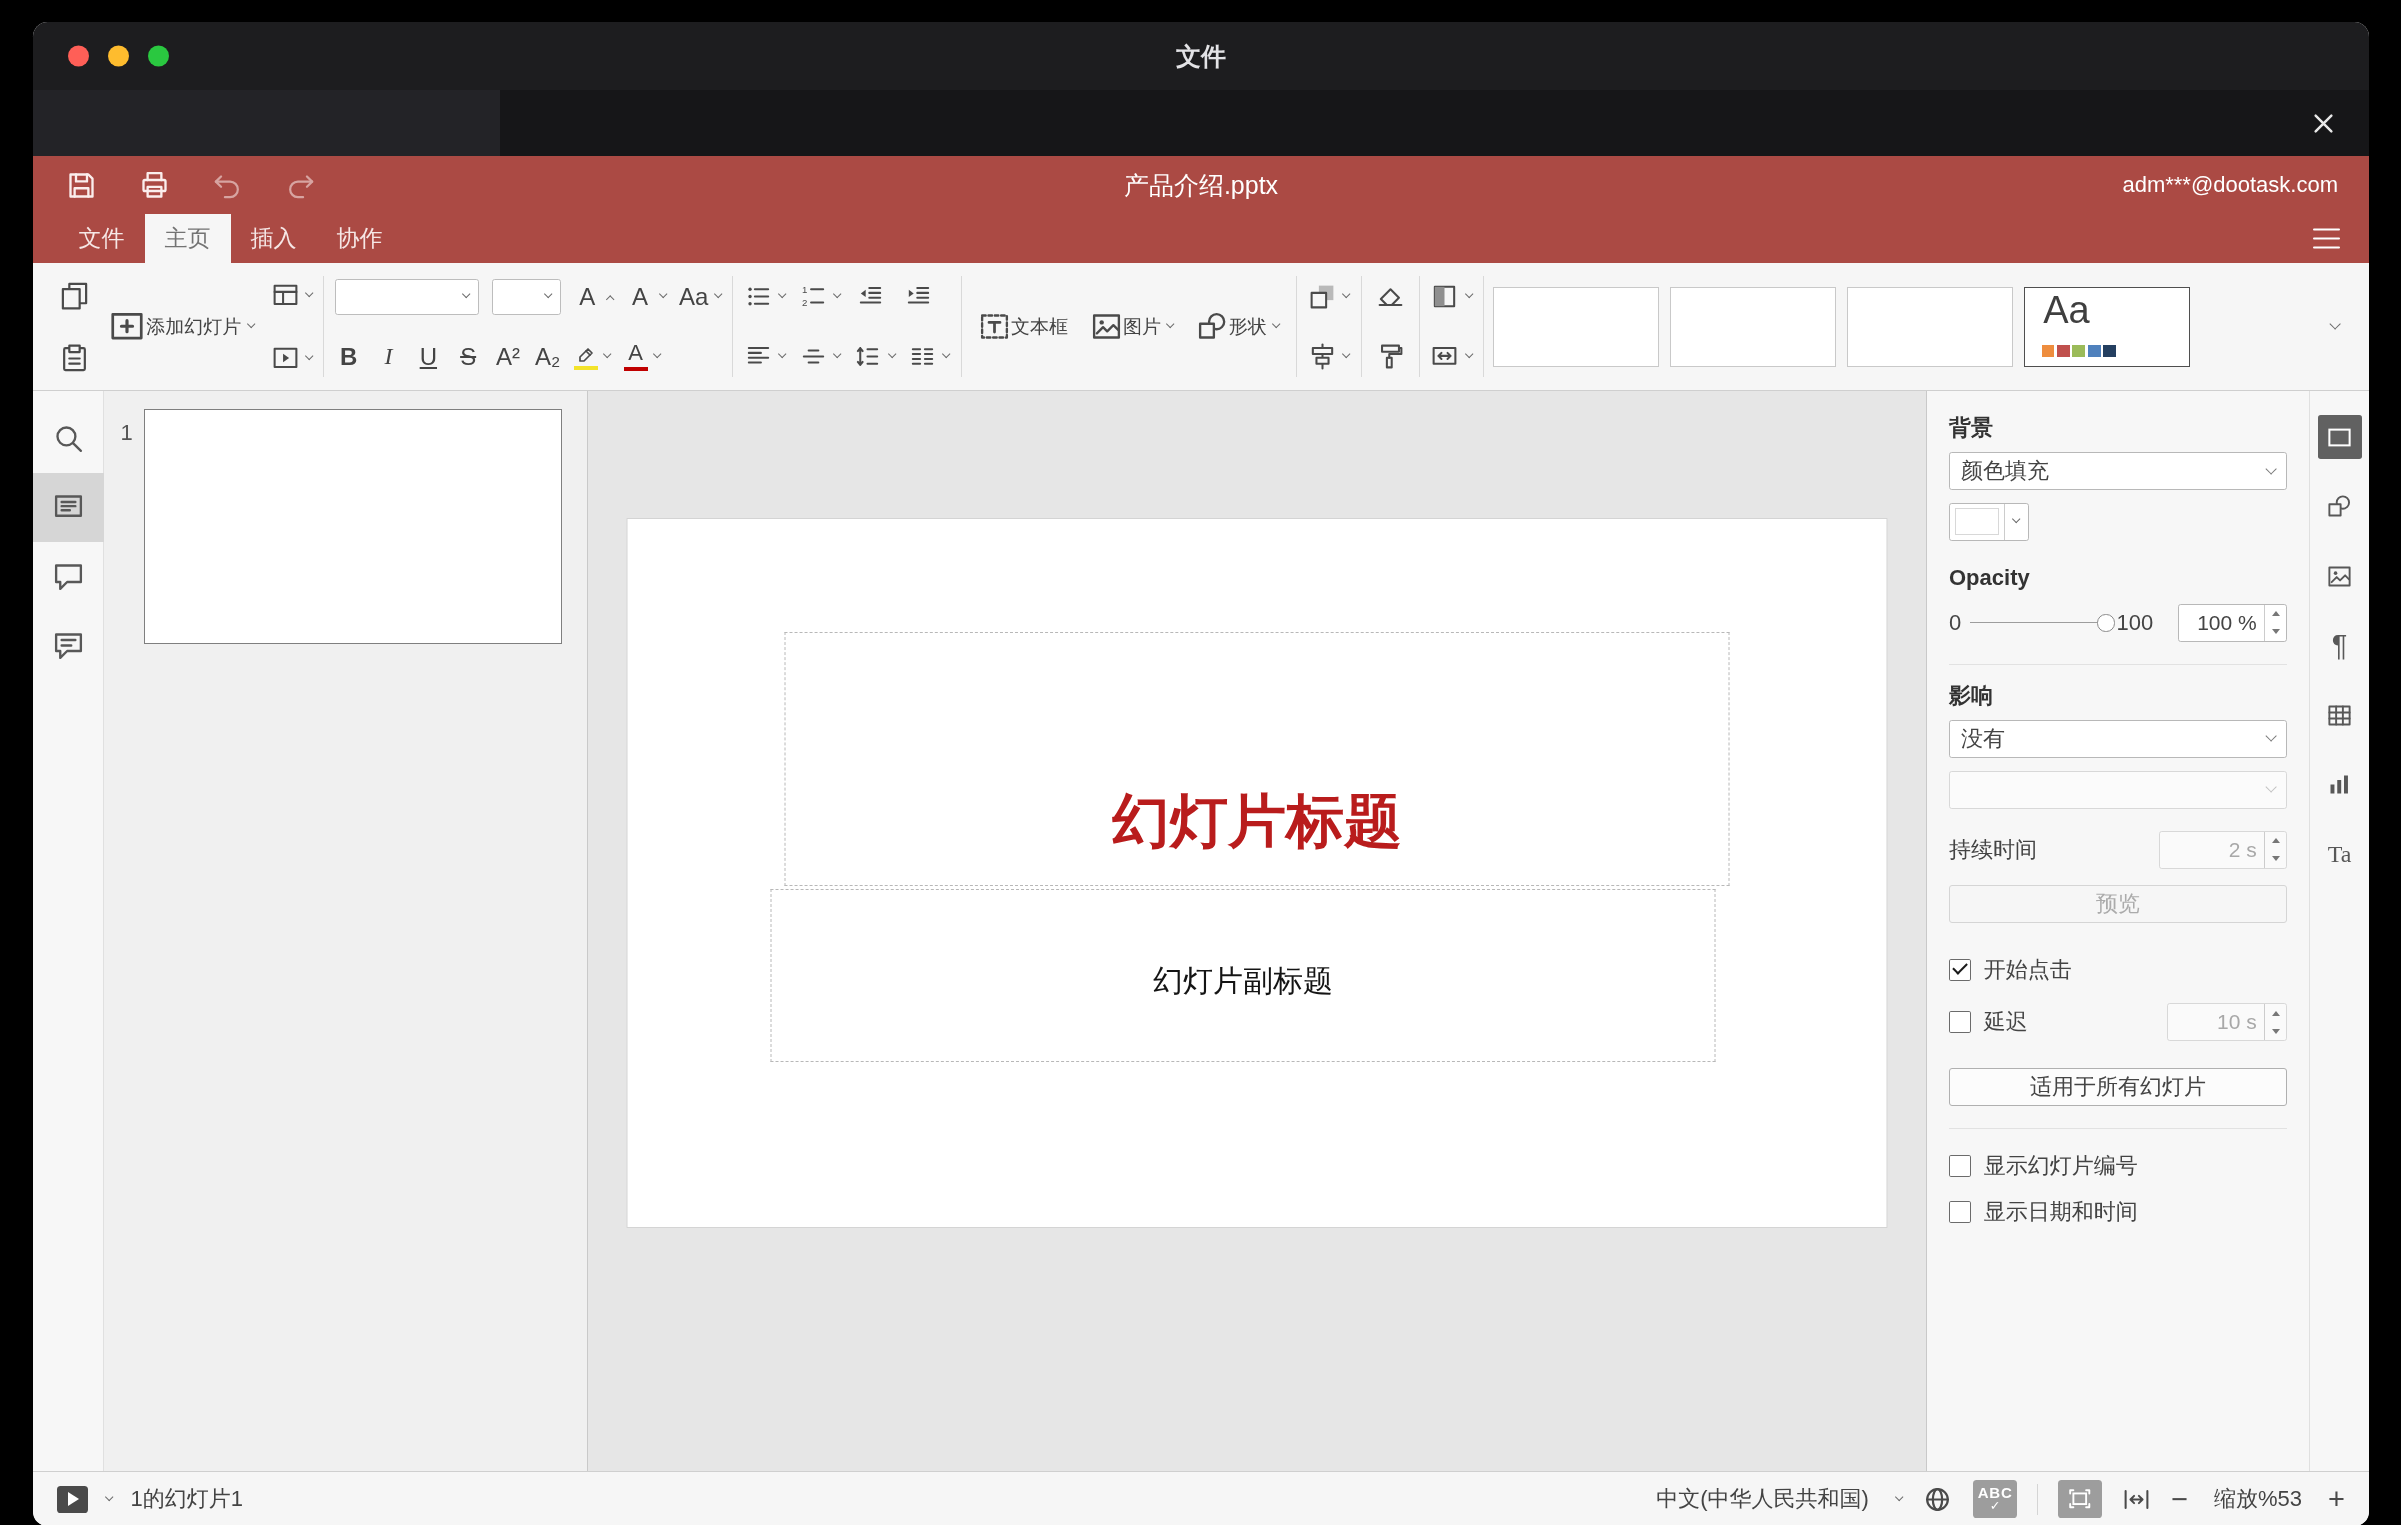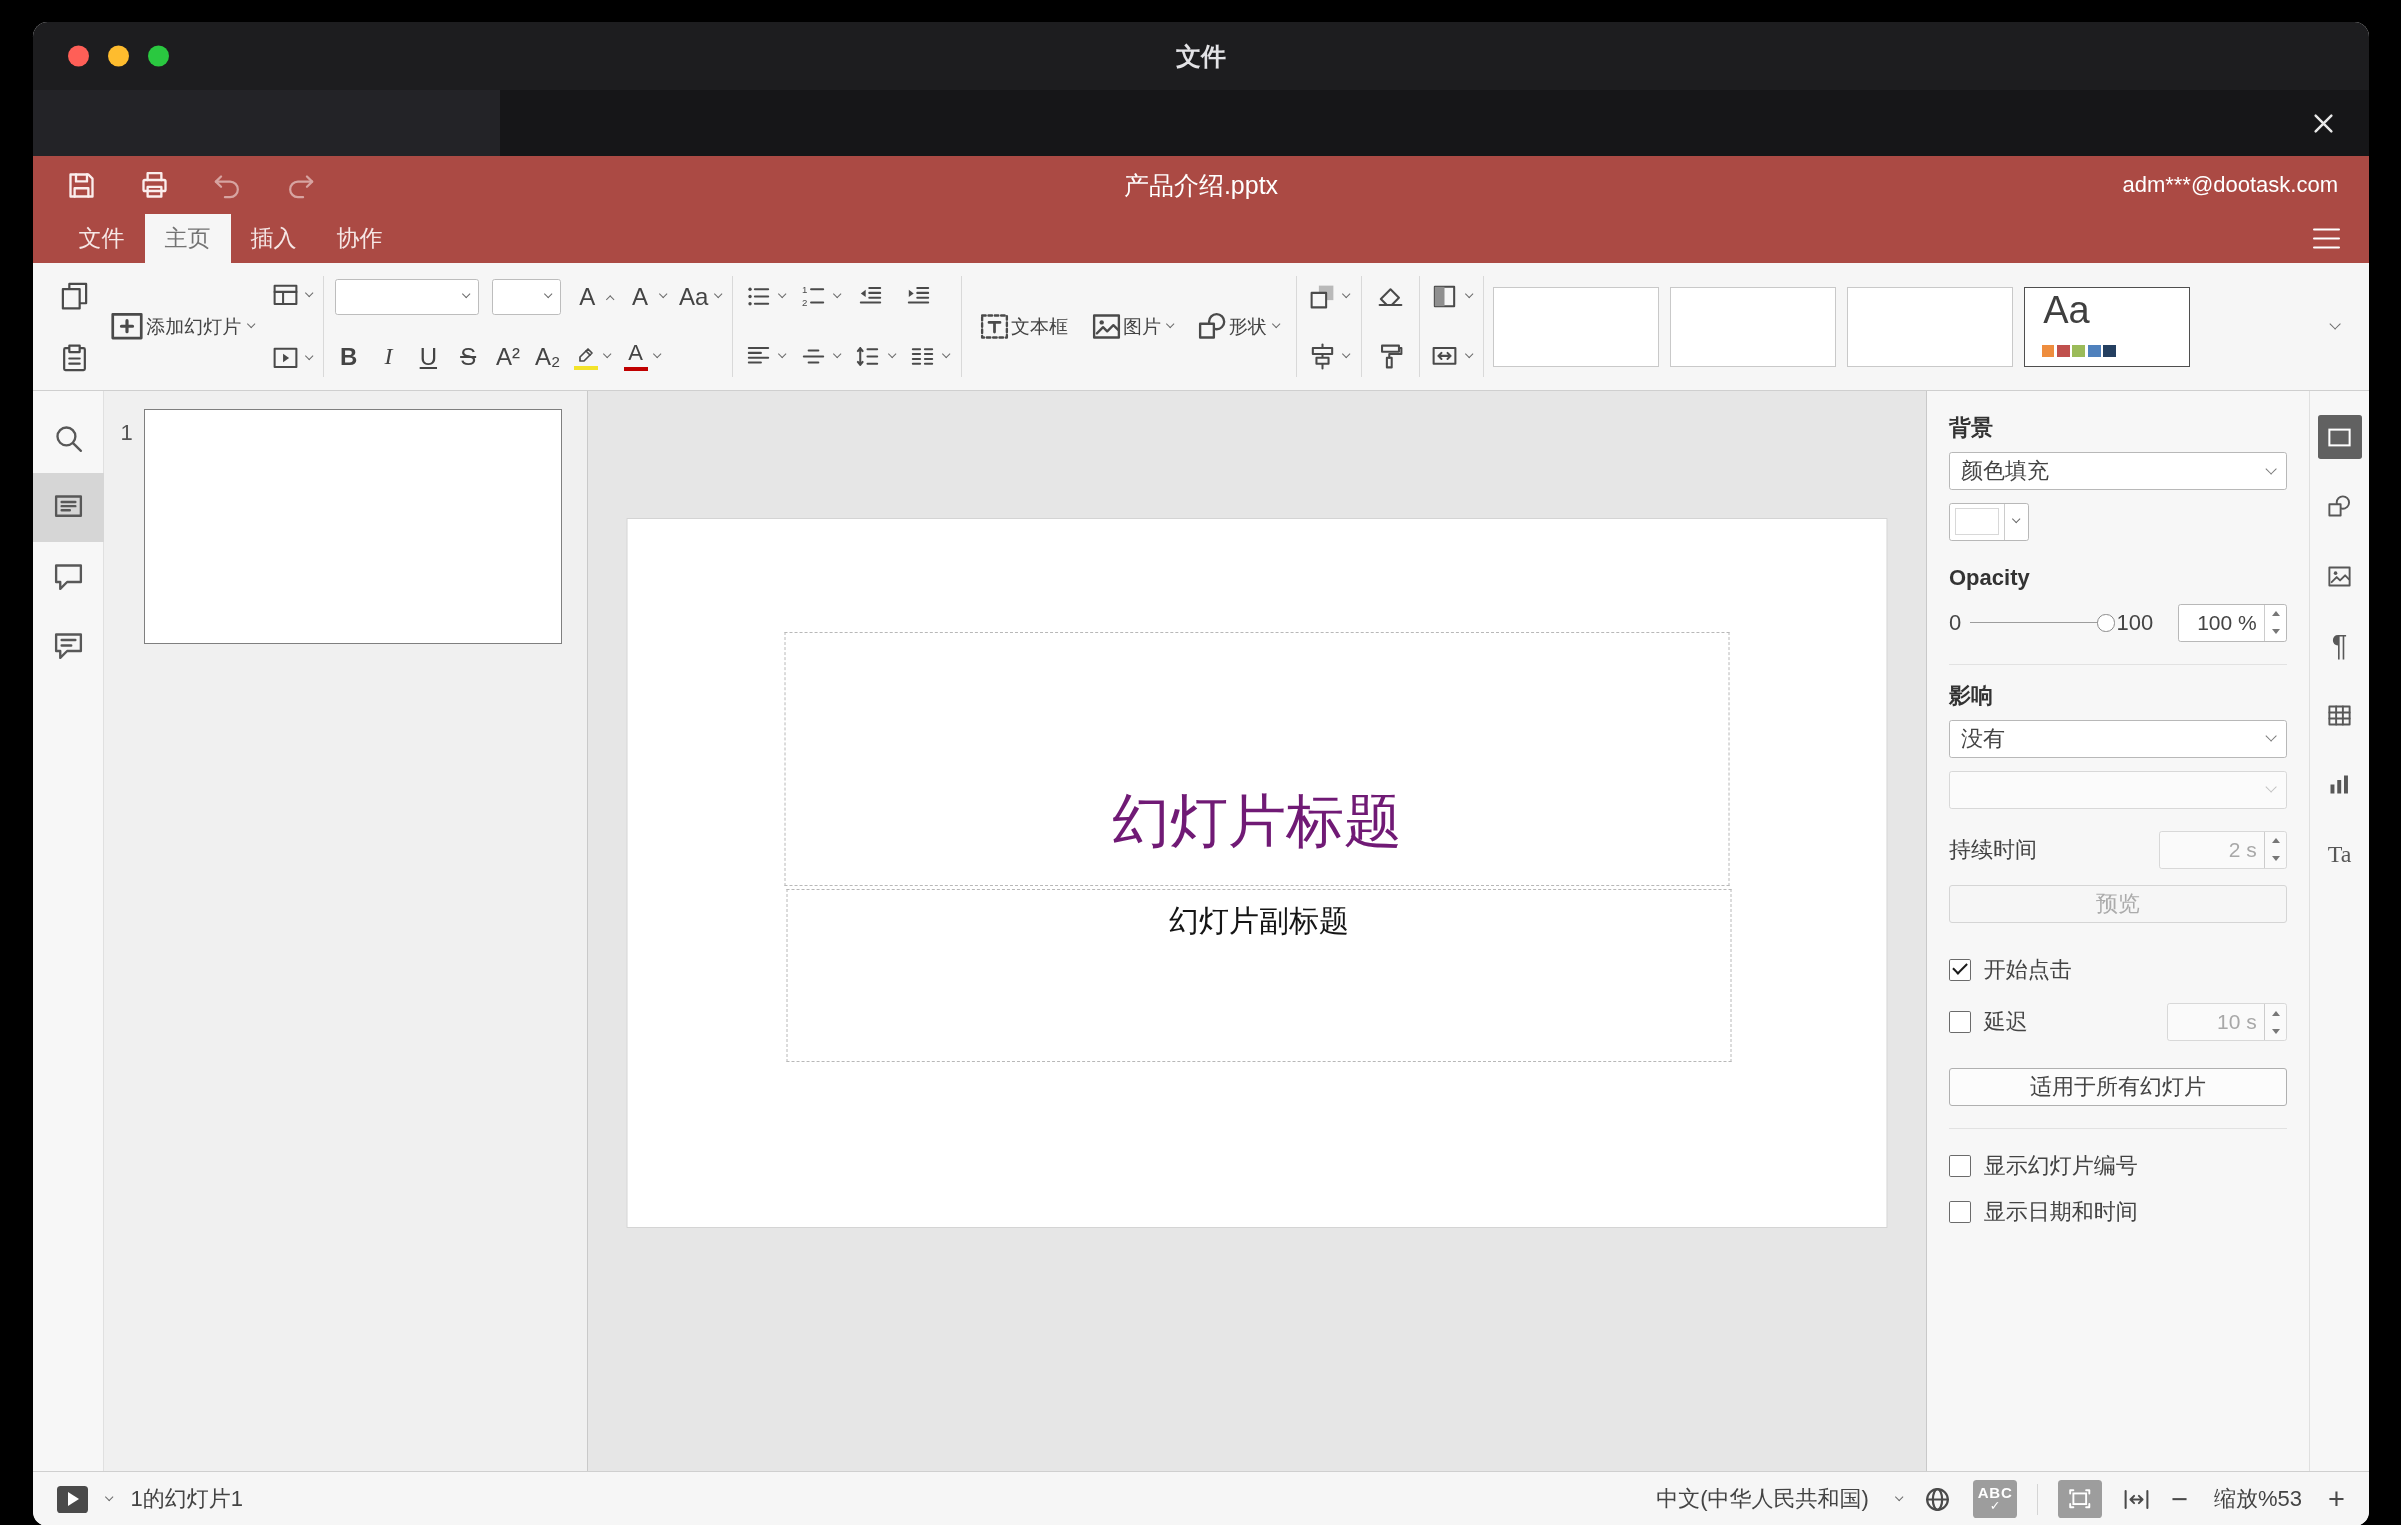--- a/index.html
+++ b/index.html
@@ -59,22 +59,22 @@
   .ls-item{width:71px;height:69px;display:flex;align-items:center;justify-content:center;cursor:pointer}
   .ls-item.active{background:#d6d6d6}
   .thumb-panel{width:484px;background:#f0f0f0;border-right:0.9px solid #c9c9c9;position:relative;flex:0 0 auto}
   .thumb-num{position:absolute;left:16.4px;top:29px;font-size:22px;color:#555}
   .thumb{position:absolute;left:40px;top:18px;width:418px;height:235px;background:#fff;border:1.8px solid #7f7f7f;cursor:pointer}
   .canvas-col{flex:1;display:flex;flex-direction:column;background:#e6e6e6;min-width:0}
   .canvas{flex:1;position:relative}
   .slide{position:absolute;left:50%;transform:translateX(-50%);top:128px;width:1259px;height:708px;background:#fff;box-shadow:0 0 0 0.9px #d2d2d2}
   .ph{position:absolute;border:1.8px dashed #b8b8b8;display:flex;justify-content:center}
   .ph-title{left:157px;top:113px;width:945px;height:254px;align-items:flex-end;padding-bottom:24px}
-  .ph-title span{font-size:58px;font-weight:400;color:#701a75}
-  .ph-sub{left:159px;top:370px;width:945px;height:173px;align-items:flex-start;padding-top:11px}
+  .ph-title span{font-size:58px;font-weight:700;color:#b91c1c}
+  .ph-sub{left:143px;top:370px;width:945px;height:173px;align-items:center;padding-top:11px}
   .ph-sub span{font-size:30px;color:#141414}
   .notes{height:73px;border-top:0.9px solid #d2d2d2;display:flex;align-items:center;padding-left:36px;font-size:25px;color:#333;background:#e6e6e6}
   
   .settings{width:383px;background:#f7f7f7;border-left:0.9px solid #c9c9c9;padding:22px 22px 0;font-size:22px;color:#444;flex:0 0 auto;overflow:hidden}
   .sec-label{font-weight:bold;font-size:22px;color:#333}
   .select{height:38px;background:#fff;border:0.9px solid #b8b8b8;border-radius:2.7px;display:flex;align-items:center;justify-content:space-between;padding:0 11px;margin-top:9px;cursor:pointer}
   .select.disabled{background:#fbfbfb;border-color:#d8d8d8;color:#aaa}
   .select .chev{border-color:#7a7a7a}
   .select.disabled .chev{border-color:#c2c2c2}
   .swatch-combo{width:80px;height:38px;border:0.9px solid #b8b8b8;border-radius:2.7px;background:#fff;display:flex;margin-top:12.8px;cursor:pointer}

